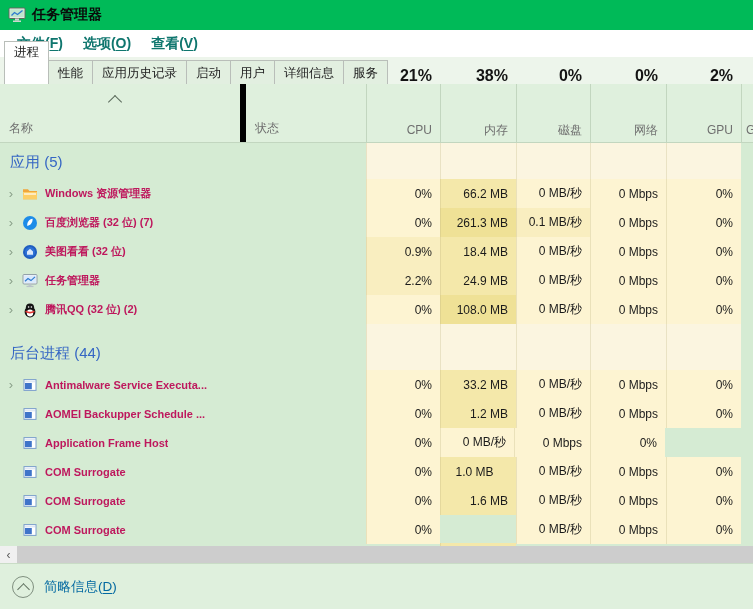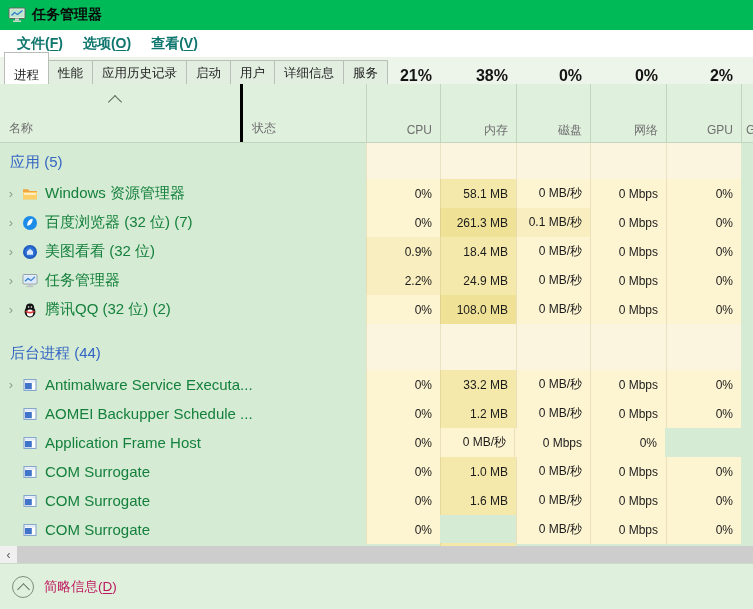--- a/index.html
+++ b/index.html
@@ -17,30 +17,30 @@
   .menubar { position:absolute; left:0; top:30px; width:753px; height:27px;
     background:#ffffff; display:flex; align-items:center; padding-left:8px; gap:2px; }
   .menu-item { font-size:14px; font-weight:bold; color:#0f766e; padding:3px 9px; cursor:default; }
   .hotkey { text-decoration:underline; text-underline-offset:2px; }
 
   
   .tabstrip { position:absolute; left:0; top:57px; width:753px; height:27px;
     background:#edf5eb; display:flex; align-items:flex-end; padding-left:4px; }
   .tab { font-size:12.5px; color:#222; background:#e2efe0; border:1px solid #b9beb9;
     border-bottom:none; padding:4px 9px 5px 9px; margin-right:-1px; height:24px; }
-  .tab.selected { background:#ffffff; height:32px; position:relative; z-index:2; padding-top:14px; }
+  .tab.selected { background:#ffffff; height:43px; position:relative; z-index:2; padding-top:2px; }
 
   
   .table { position:absolute; left:0; top:84px; width:753px; height:462px;
     background:var(--table_bg,#d5ebd3); }
   .thead { position:absolute; left:0; top:0; width:753px; height:59px;
     background:var(--header_bg,#dcefda); display:flex; border-bottom:1px solid #c2d6bf; }
   .th { position:relative; height:100%; }
   .th-name { width:240px; }
-  .th-status { width:126px; border-left:3px solid #000000; }
+  .th-status { width:126px; border-left:6px solid #000000; }
   .th-col { border-left:1px solid #c2d6bf; display:flex; flex-direction:column;
     justify-content:flex-end; align-items:flex-end; padding:0 8px 4px 0; }
   .th-partial { width:12px; border-left:1px solid #c2d6bf; overflow:hidden; }
   .th .pct { font-size:16px; font-weight:600; color:#141414; line-height:20px; }
   .th .lbl { font-size:12px; color:#6f6f6f; line-height:16px;margin-top:36px; }
   .th-name .lbl, .th-status .lbl { position:absolute; left:9px; bottom:6px; }
   .sort-caret { position:absolute; left:110px; top:10px; width:11px; height:11px; }
   .sort-caret::before { content:""; position:absolute; left:0; top:3px; width:9px; height:9px;
     border-left:1.6px solid #5c6b5c; border-top:1.6px solid #5c6b5c; transform:rotate(45deg); }
   .th-partial .lbl { position:absolute; left:4px; bottom:4px; }
@@ -50,41 +50,41 @@
   .row-process { height:29px; }
   .row-group { height:46px; }
   .row-group.first { height:36px; }
   .name-area { width:366px; display:flex; align-items:center; }
   .row-group .name-area { align-items:flex-end; padding-bottom:7px; }
   .group-label { font-size:15px; color:var(--group_text,#3566c4); padding-left:10px; }
   .chev { width:22px; text-align:center; color:#8aa08a; font-size:13px; flex:0 0 22px; }
   .chev.hidden { visibility:hidden; }
   .proc-icon { width:16px; height:16px; flex:0 0 16px; margin-right:7px; }
   .proc-icon svg { width:16px; height:16px; display:block; }
-  .proc-name { font-size:15px; color:#15803d; white-space:nowrap; overflow:hidden; }
+  .proc-name { font-size:11px; color:#be185d; white-space:nowrap; overflow:hidden;font-weight:bold; }
   .cell { height:100%; display:flex; align-items:center; justify-content:flex-end;
     padding-right:8px; border-left:1px solid rgba(185,175,125,0.28); }
   .c0 { width:74px; } .c1 { width:76px; } .c2 { width:74px; } .c3 { width:76px; } .c4 { width:75px; }
   .cell span { font-size:12px; color:#1b1b1b; white-space:nowrap; }
   .tail { width:12px; }
 
   
   .hscroll { position:absolute; left:0; top:546px; width:753px; height:17px; background:#f0f0f0; display:flex; }
   .hs-btn { width:17px; height:17px; background:#f0f0f0; color:#5a5a5a; font-size:12px;
     display:flex; align-items:center; justify-content:center; }
   .hs-thumb { flex:1; background:#cdcdcd; }
 
   
   .statusbar { position:absolute; left:0; top:563px; width:753px; height:46px;
     background:var(--header_bg,#dcefda); border-top:1px solid #c9dcc6; display:flex; align-items:center; }
   .detail-toggle { display:flex; align-items:center; gap:10px; margin-left:12px; cursor:default; }
   .circle-up { width:22px; height:22px; border:1px solid #7f8f7f; border-radius:50%; position:relative; background:transparent; }
   .circle-up::before { content:""; position:absolute; left:6px; top:8px; width:8px; height:8px;
     border-left:1.5px solid #5f6f5f; border-top:1.5px solid #5f6f5f; transform:rotate(45deg); }
-  .detail-label { font-size:13.5px; color:#be185d;text-align:right; }
+  .detail-label { font-size:13.5px; color:#0369a1;text-align:right; }
 </style>
 </head>
 <body>
 
 <div id="win">
 
   <div class="titlebar">
     <svg class="app-icon" viewBox="0 0 18 16">
       <rect x="1" y="1" width="16" height="10.5" rx="1" fill="#e9efe9" stroke="#5c6b5c" stroke-width="1"></rect>
       <rect x="2.2" y="2.2" width="13.6" height="8" fill="#bfe6cd"></rect>
@@ -166,21 +166,21 @@
                 <path d="M1 6h14v7.3H1z" fill="#fccf67"></path>
                 <path d="M2 7.3h12v1.4H2z" fill="#fff" opacity="0.85"></path>
               </svg>
             </span>
         <span class="proc-name">Windows 资源管理器</span>
       </div>
     <div class="cell c0" style="background: var(--heat1);">
             <span>0%</span>
           </div>
           <div class="cell c1" style="background: var(--heat3);">
-            <span>58.1 MB</span>
+            <span>66.2 MB</span>
           </div>
           <div class="cell c2" style="background: var(--heat1);">
             <span>0 MB/秒</span>
           </div>
           <div class="cell c3" style="background: var(--heat1);">
             <span>0 Mbps</span>
           </div>
           <div class="cell c4" style="background: var(--heat1);">
             <span>0%</span>
           </div>
@@ -409,21 +409,21 @@
                 <rect x="2" y="2.6" width="12" height="10.8" fill="#fff" stroke="#7a9ecb" stroke-width="1"></rect>
                 <rect x="3" y="3.6" width="10" height="1.8" fill="#dfe8f4"></rect>
                 <rect x="3" y="6" width="6.8" height="6.2" fill="#3f74c9"></rect>
               </svg>
             </span>
         <span class="proc-name">COM Surrogate</span>
       </div>
     <div class="cell c0" style="background: var(--heat1);">
             <span>0%</span>
           </div>
-          <div class="cell c1" style="background: var(--heat3);">
+          <div class="cell c1" style="background: var(--heat3); justify-content: center;">
             <span>1.0 MB</span>
           </div>
           <div class="cell c2" style="background: var(--heat1);">
             <span>0 MB/秒</span>
           </div>
           <div class="cell c3" style="background: var(--heat1);">
             <span>0 Mbps</span>
           </div>
           <div class="cell c4" style="background: var(--heat1);">
             <span>0%</span>

